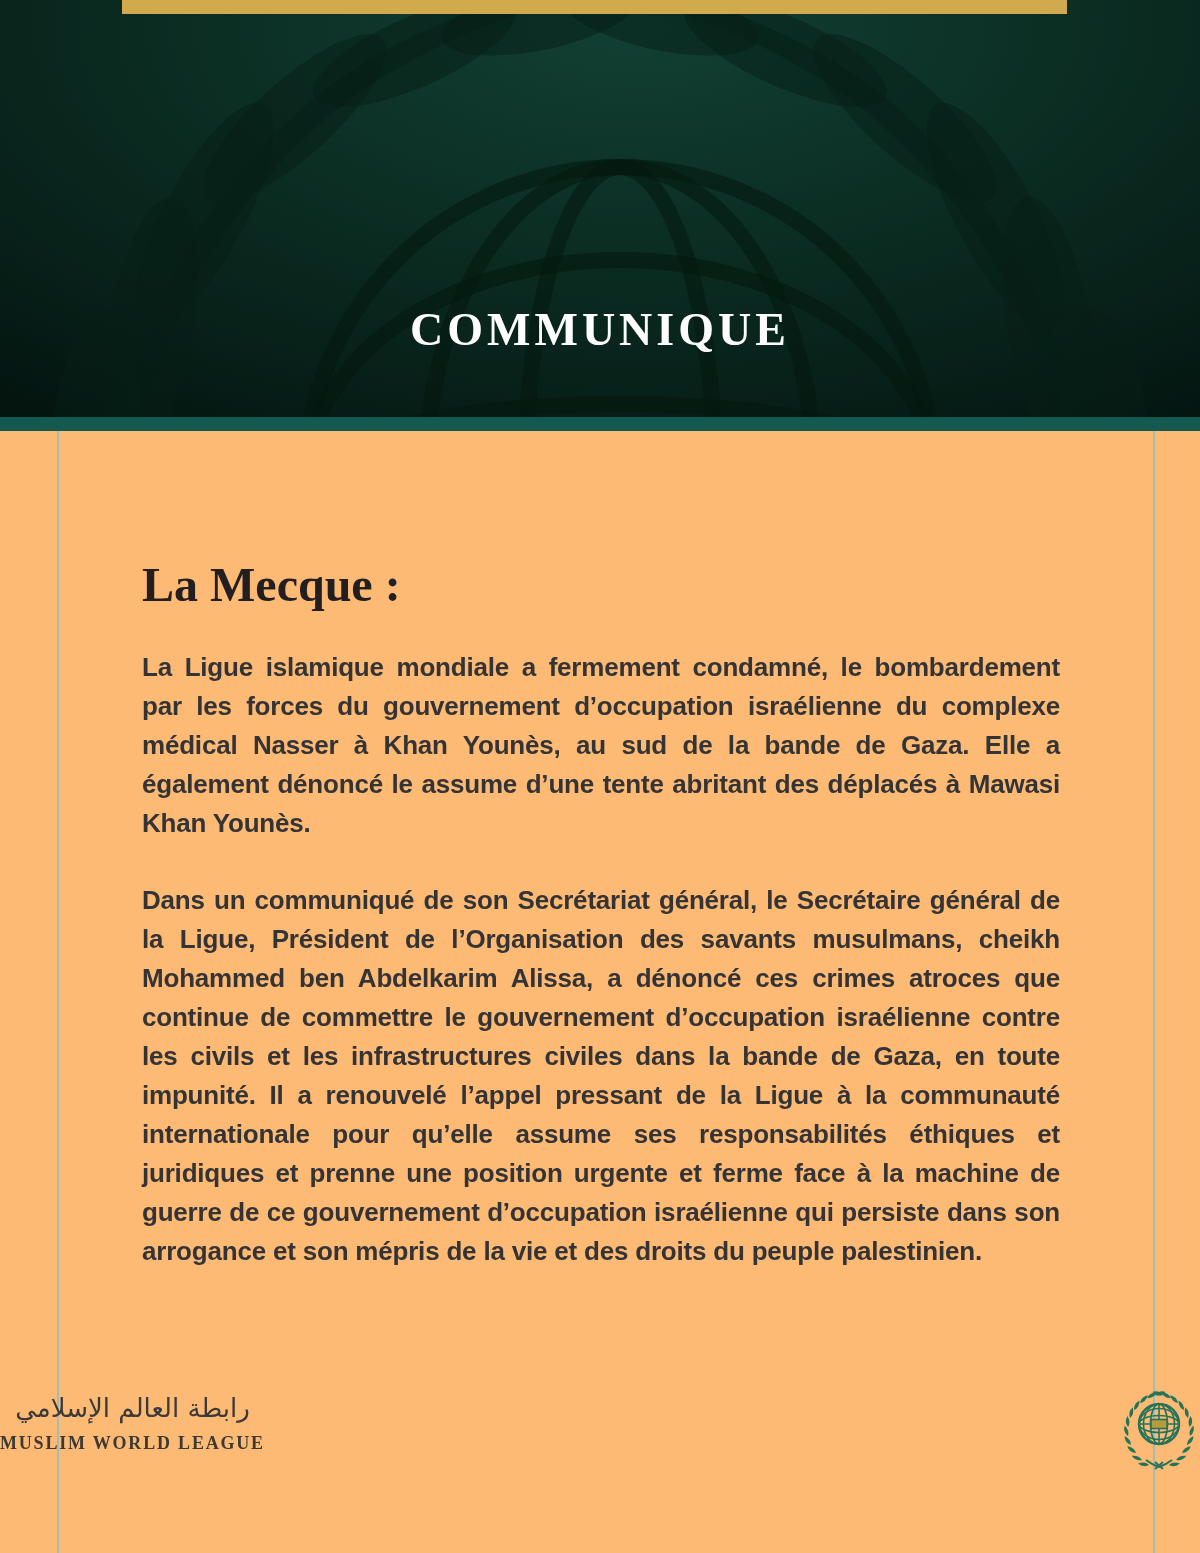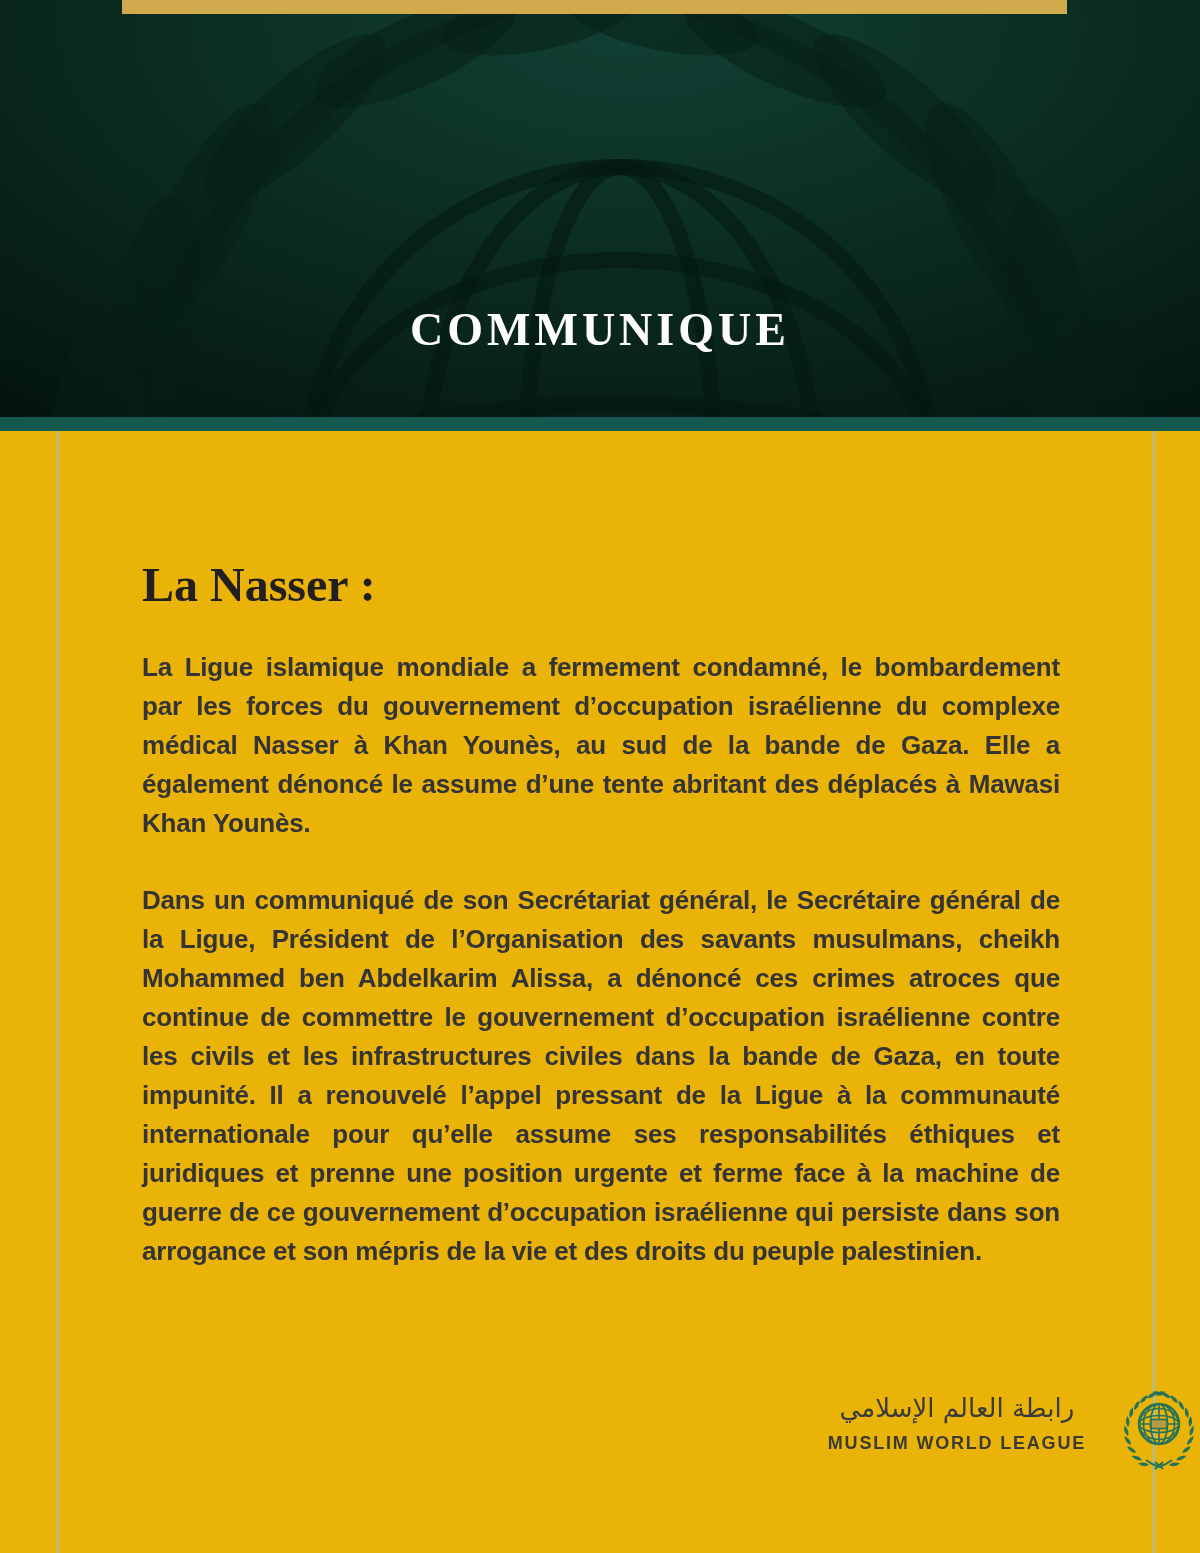--- a/index.html
+++ b/index.html
@@ -1,16 +1,16 @@
 <!DOCTYPE html>
 <html><head>
 <meta charset="utf-8">
 <style>
   html,body{margin:0;padding:0;background:#e8e8e8;}
-  .page{position:relative;width:1200px;height:1553px;background:#eab308;overflow:hidden;
+  .page{position:relative;width:1200px;height:1553px;background:#fdba74;overflow:hidden;
         font-family:"Liberation Sans",sans-serif;margin:0 auto;}
 
   
   .hdr{position:absolute;left:0;top:0;width:1200px;height:417px;
        background:
          radial-gradient(95% 135% at 53% 6%, #124034 0%, #0c2f24 36%, #071f18 68%, #020d0a 100%);
        overflow:hidden;}
   .wm{position:absolute;left:0;top:0;width:1200px;height:417px;display:block;}
   .gold{position:absolute;left:122px;top:0;width:945px;height:14px;background:#d2aa4e;}
   .title{position:absolute;left:0;top:302px;width:100%;margin:0;text-align:center;
@@ -25,24 +25,24 @@
 
   
   .content{position:absolute;left:142px;top:556px;width:918px;}
   .content h2{margin:0 0 34px 0;font-family:"Liberation Serif",serif;font-weight:700;
               font-size:48px;line-height:58px;color:#231f20;}
   .content p{margin:0 0 38px 0;font-weight:700;font-size:26px;line-height:39px;
              letter-spacing:-0.2px;color:#343336;text-align:justify;}
 
   
   .logo{position:absolute;left:0;top:1388px;width:100%;display:flex;
-        justify-content:flex-end;align-items:flex-start;gap:32px;}
+        justify-content:space-between;align-items:flex-start;gap:16px;}
   .logo-text{text-align:center;}
   .ar{font-family:"DejaVu Sans",sans-serif;font-size:26px;line-height:40px;color:#3a3a3a;}
-  .en{margin-top:5px;font-family:Liberation Sans, sans-serif;font-weight:700;font-size:18px;
+  .en{margin-top:5px;font-family:Liberation Serif, serif;font-weight:700;font-size:18px;
       letter-spacing:1.8px;color:#3d3935;white-space:nowrap;}
   .emblem{display:block;margin-top:3px;}
 </style>
 </head>
 <body>
 
 <div class="page">
 
   <header class="hdr">
     <svg class="wm" viewBox="0 0 1200 417" aria-hidden="true">
@@ -68,21 +68,21 @@
     </svg>
     <div class="gold"></div>
     <h1 class="title">COMMUNIQUE</h1>
   </header>
 
   <div class="divider"></div>
   <div class="rule rule-l"></div>
   <div class="rule rule-r"></div>
 
   <main class="content">
-    <h2>La Nasser :</h2>
+    <h2>La Mecque :</h2>
     <p>La Ligue islamique mondiale a fermement condamné, le bombardement par les forces du gouvernement d’occupation israélienne du complexe médical Nasser à Khan Younès, au sud de la bande de Gaza. Elle a également dénoncé le assume d’une tente abritant des déplacés à Mawasi Khan Younès.</p>
     <p>Dans un communiqué de son Secrétariat général, le Secrétaire général de la Ligue, Président de l’Organisation des savants musulmans, cheikh Mohammed ben Abdelkarim Alissa, a dénoncé ces crimes atroces que continue de commettre le gouvernement d’occupation israélienne contre les civils et les infrastructures civiles dans la bande de Gaza, en toute impunité. Il a renouvelé l’appel pressant de la Ligue à la communauté internationale pour qu’elle assume ses responsabilités éthiques et juridiques et prenne une position urgente et ferme face à la machine de guerre de ce gouvernement d’occupation israélienne qui persiste dans son arrogance et son mépris de la vie et des droits du peuple palestinien.</p>
   </main>
 
   <footer class="logo">
     <div class="logo-text">
       <div class="ar" dir="rtl" lang="ar">رابطة العالم الإسلامي</div>
       <div class="en">MUSLIM WORLD LEAGUE</div>
     </div>
     <svg class="emblem" width="82" height="80" viewBox="0 0 82 80" aria-hidden="true">

